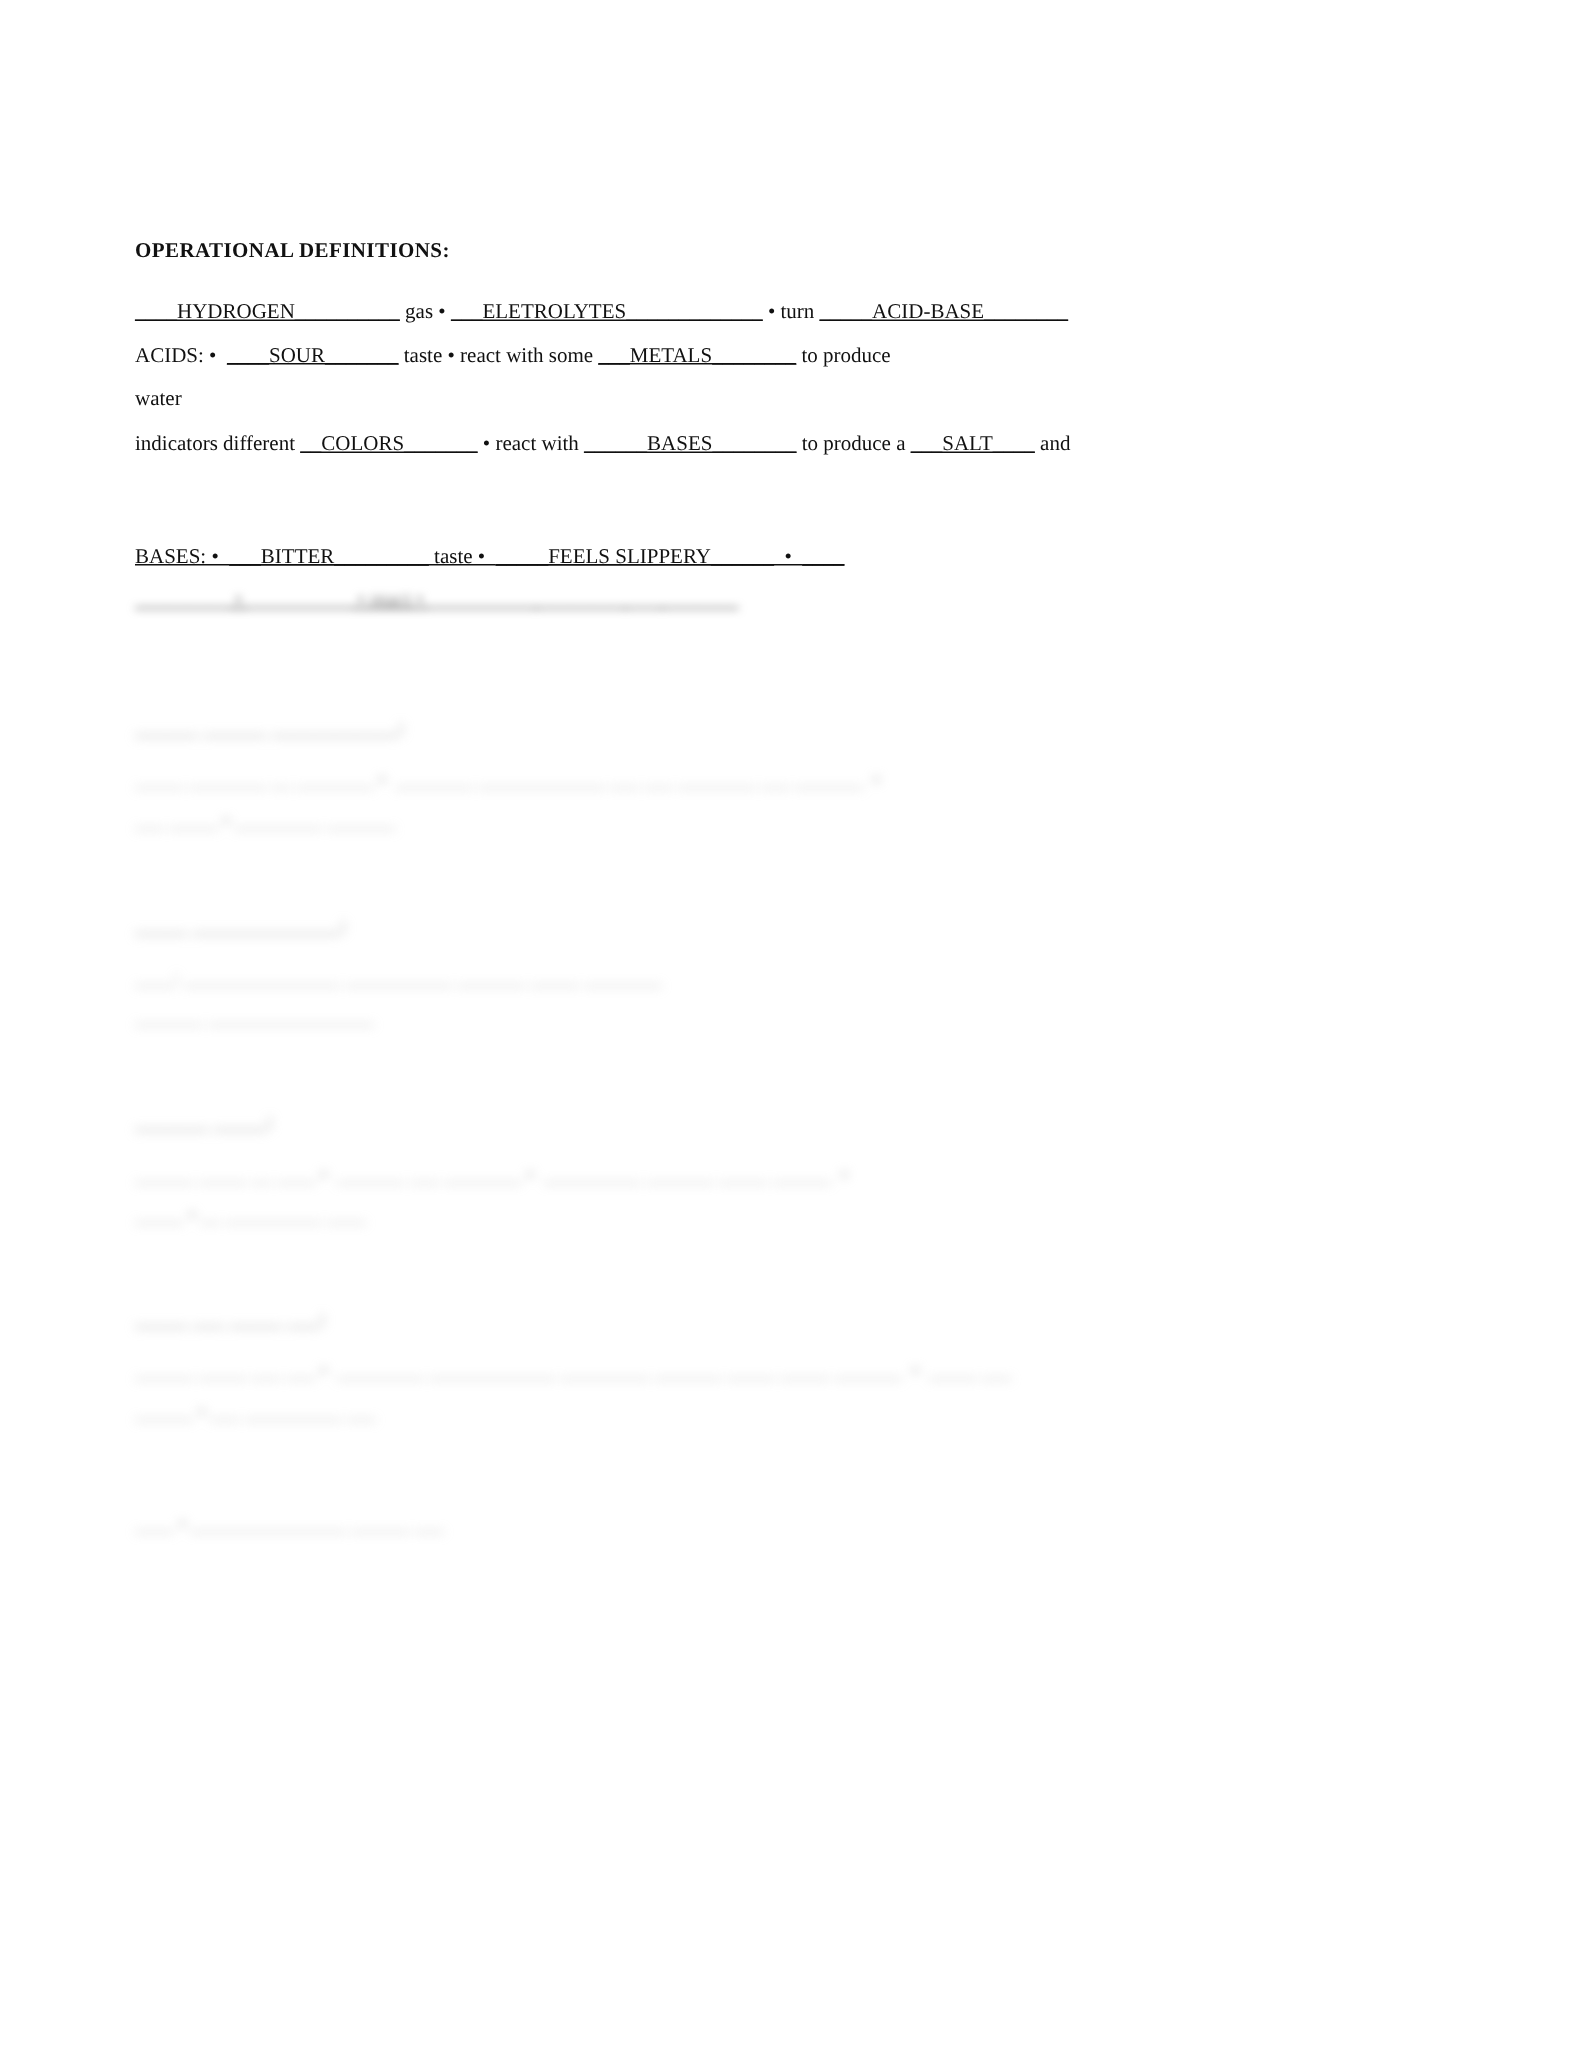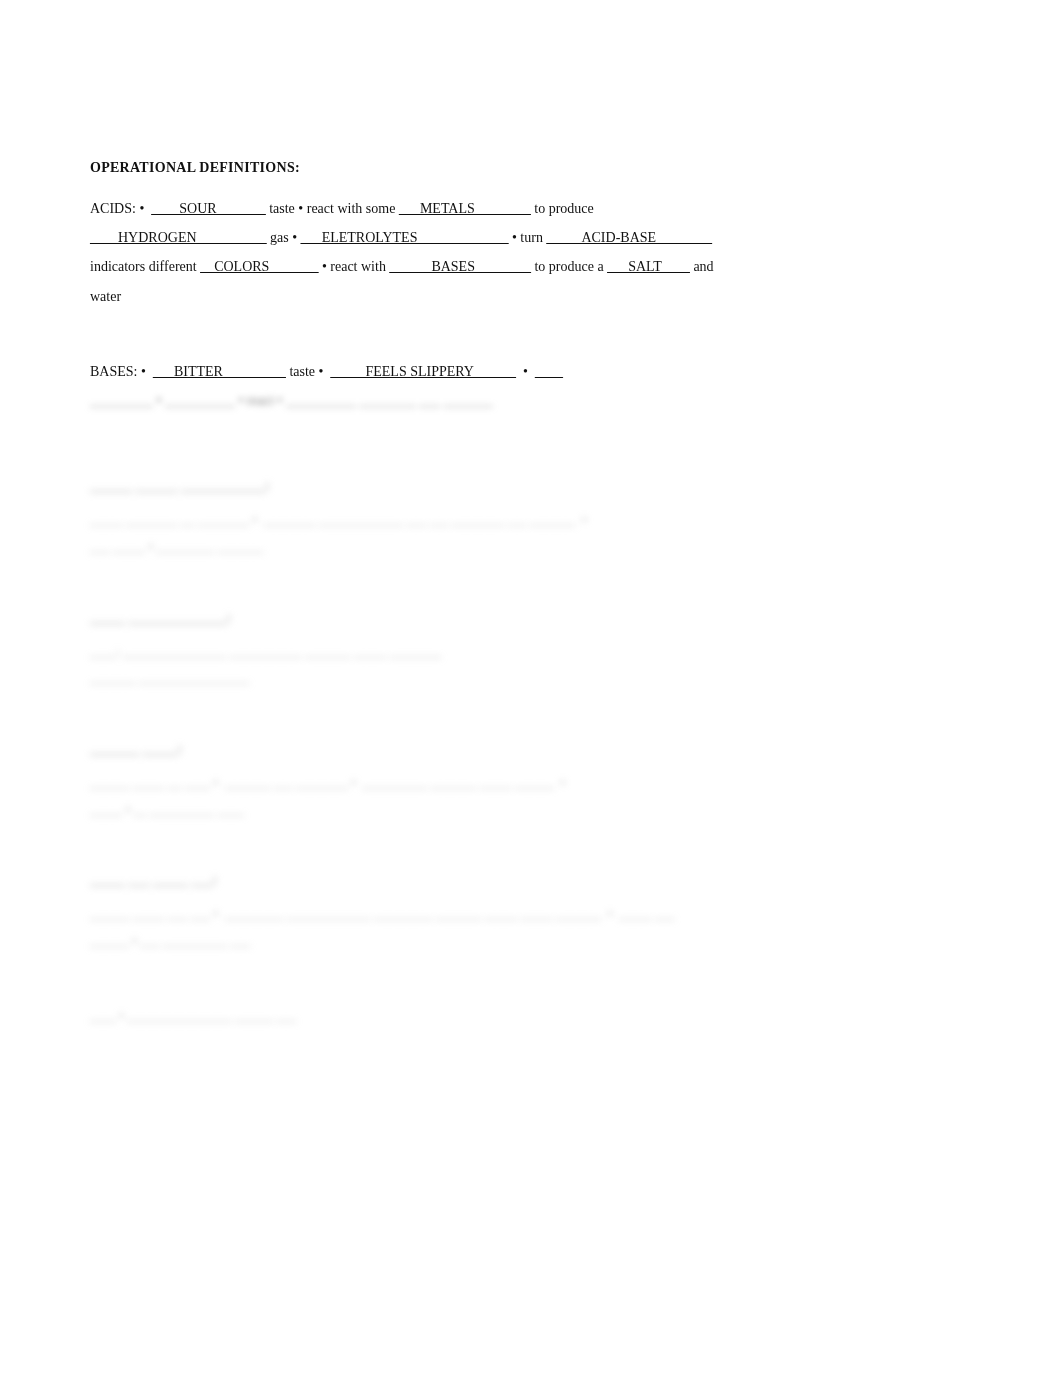--- a/index.html
+++ b/index.html
@@ -58,20 +58,21 @@
       line-height: 1.9;
       margin-bottom: 2px;
     }
 
     .section-gap {
       margin-bottom: 50px;
     }
 
     .section-gap-lg {
       margin-bottom: 65px;
+      text-decoration: underline;
     }
 
     .underline-word {
       text-decoration: underline;
     }
 
     .section-header-blurred {
       font-size: 14px;
       font-weight: bold;
       filter: blur(3.5px);
@@ -80,24 +81,24 @@
     }
   </style>
 </head>
 <body>
 
 <div class="page">
 
   <div class="section-title">OPERATIONAL DEFINITIONS:</div>
 
   <div class="content-block section-gap">
+    <p><span class="underline-word">____HYDROGEN__________</span> gas • <span class="underline-word">___ELETROLYTES_____________</span> • turn <span class="underline-word">_____ACID-BASE________</span></p>
     <p>ACIDS: • &nbsp;<span class="underline-word">____SOUR_______</span> taste • react with some <span class="underline-word">___METALS________</span> to produce</p>
-    <p><span class="underline-word">____HYDROGEN__________</span> gas • <span class="underline-word">___ELETROLYTES_____________</span> • turn <span class="underline-word">_____ACID-BASE________</span></p>
+    <p>water</p>
     <p>indicators different <span class="underline-word">__COLORS_______</span> • react with <span class="underline-word">______BASES________</span> to produce a <span class="underline-word">___SALT____</span> and</p>
-    <p>water</p>
   </div>
 
   <div class="content-block section-gap-lg">
     <p>BASES: • &nbsp;<span class="underline-word">___BITTER_________</span> taste • &nbsp;<span class="underline-word">_____FEELS SLIPPERY______</span>&nbsp; • &nbsp;<span class="underline-word">____</span></p>
     <p class="blurred">_________ • __________ • react • __________ ________ ___ _______</p>
   </div>
 
   <div class="blurred-section section-gap">
     <div class="section-header-blurred">______ ______ ____________:</div>
     <div class="blurred-line">_____ ________ __ ________ • &nbsp;________ _____________ ___ ___ ________ ___ _______ &nbsp;•</div>

